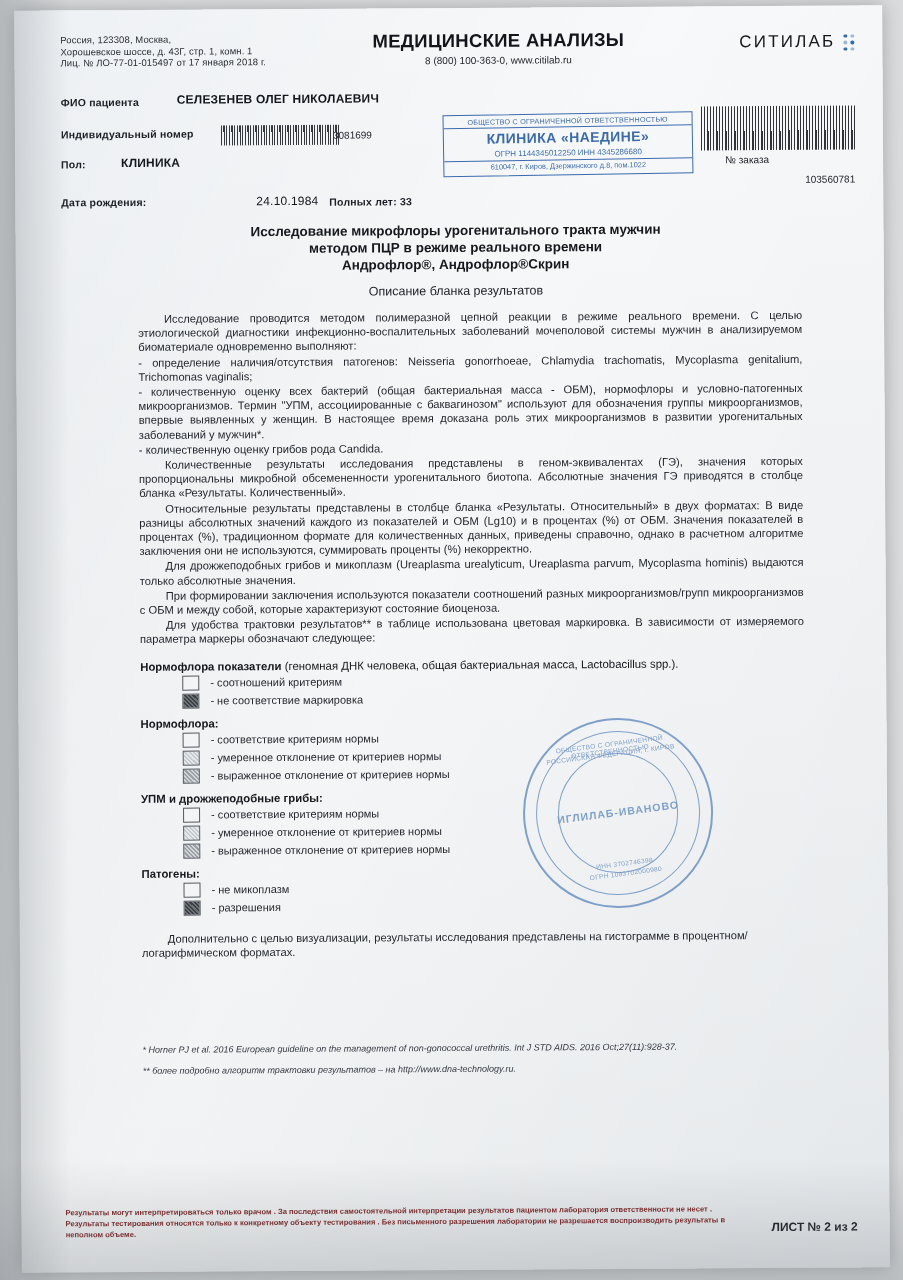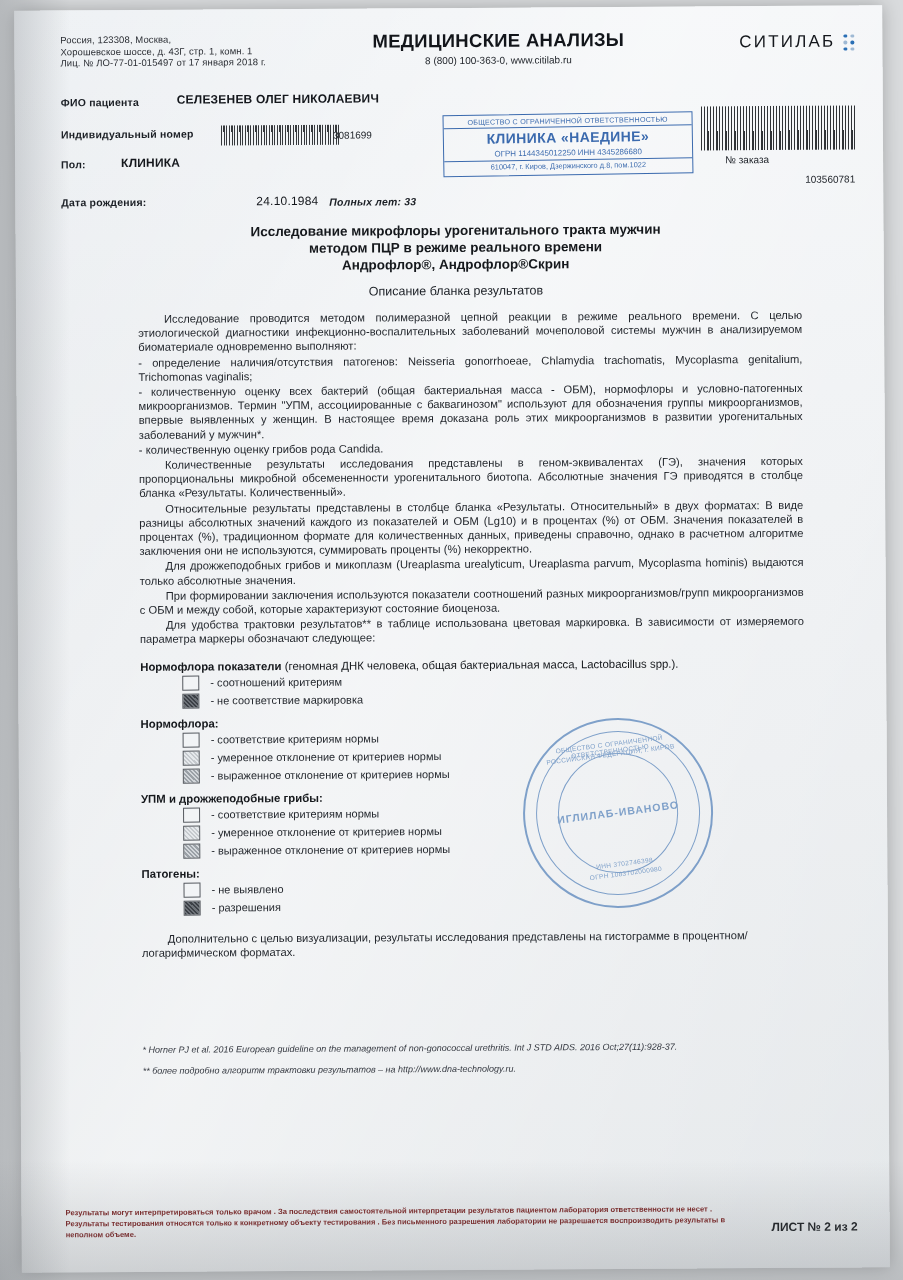--- a/index.html
+++ b/index.html
@@ -386,21 +386,21 @@
 
         <div class="p-label" style="left:12px; top:38px;">Индивидуальный номер</div>
         <div class="barcode-main"></div>
         <div class="barcode-num">3081699</div>
 
         <div class="p-label" style="left:12px; top:68px;">Пол:</div>
         <div class="p-value" style="left:72px; top:66px;">КЛИНИКА</div>
 
         <div class="p-label" style="left:12px; top:106px;">Дата рождения:</div>
         <div class="p-value norm" style="left:178px; top:105px;margin-left:29px;">24.10.1984</div>
-        <div class="p-label" style="left:280px; top:107px;font-style:italic;">Полных лет: 33</div>
+        <div class="p-label" style="left:280px; top:107px;">Полных лет: 33</div>
 
         <div class="barcode-right"></div>
         <div class="order-label">№ заказа</div>
         <div class="order-num">103560781</div>
 
         <div class="stamp-rect">
           <div class="l1">ОБЩЕСТВО С ОГРАНИЧЕННОЙ ОТВЕТСТВЕННОСТЬЮ</div>
           <div class="l2">КЛИНИКА «НАЕДИНЕ»</div>
           <div class="l3">ОГРН 1144345012250 ИНН 4345286680</div>
           <div class="l4">610047, г. Киров, Дзержинского д.8, пом.1022</div>
@@ -479,21 +479,21 @@
           <div class="legend-row">
             <span class="swatch sw-mid"></span>
             <span>- выраженное отклонение от критериев нормы</span>
           </div>
         </div>
 
         <div class="legend-group">
           <h4>Патогены:</h4>
           <div class="legend-row">
             <span class="swatch sw-white"></span>
-            <span>- не выявлено</span>
+            <span>- не микоплазм</span>
           </div>
           <div class="legend-row">
             <span class="swatch sw-dark"></span>
             <span>- разрешения</span>
           </div>
         </div>
       </div>
 
       <div class="closing">
         <p>Дополнительно с целью визуализации, результаты исследования представлены на гистограмме в процентном/логарифмическом форматах.</p>

